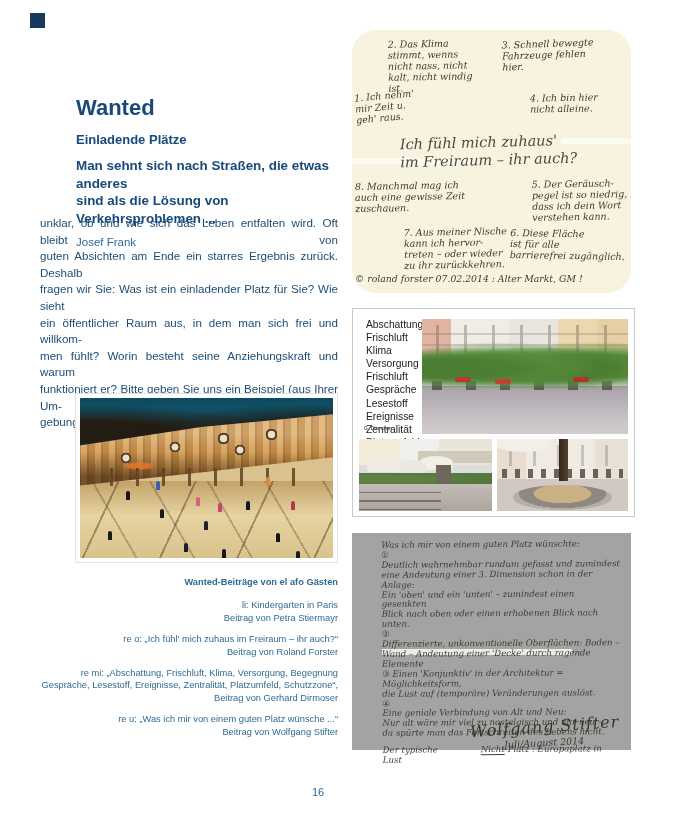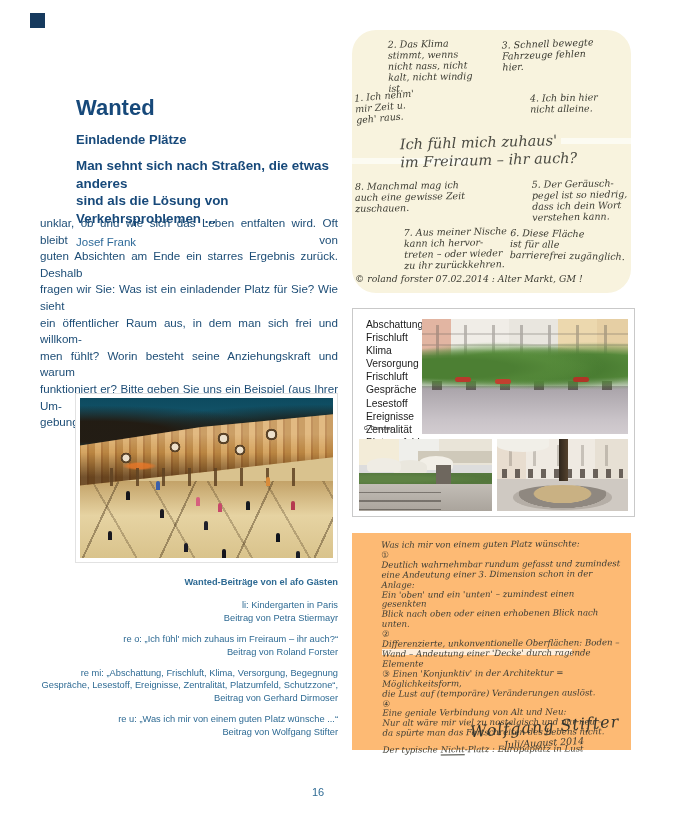--- a/index.html
+++ b/index.html
@@ -118,27 +118,27 @@
      background:repeating-linear-gradient(90deg,rgba(0,0,0,0) 0 12px,#6a6258 12px 15px,rgba(0,0,0,0) 15px 24px);}
   .cbr-umb{position:absolute;left:0;top:0;width:40%;height:18%;background:#f1efe8;border-radius:0 0 50% 50%;}
   .cbr-ground{position:absolute;left:0;top:55%;width:100%;height:45%;background:#cfc9c2;}
   .cbr-chairs{position:absolute;left:4%;top:42%;width:92%;height:12%;opacity:.8;
      background:repeating-linear-gradient(90deg,#4a413a 0 5px,rgba(0,0,0,0) 5px 13px);}
   .cbr-trunk{position:absolute;left:47%;top:0;width:7%;height:58%;
      background:linear-gradient(90deg,#2f261c,#54422e);}
   .cbr-bench{position:absolute;left:12%;bottom:2%;width:76%;height:34%;border-radius:50%;
      background:radial-gradient(ellipse at 50% 35%,#c9b183 0 40%,#8f8880 42% 62%,#b5aea6 63% 75%,#c4beb5 76%);}
   
-  .panel-bottom{position:absolute;left:352px;top:533px;width:279px;height:217px;background:#fdba74;}
+  .panel-bottom{position:absolute;left:352px;top:533px;width:279px;height:217px;background:#a3a3a3;}
   .letter-text{position:absolute;left:30px;top:7px;width:240px;
      font-family:"DejaVu Serif","DejaVu Sans",serif;font-style:italic;
      font-size:8.6px;line-height:9.9px;color:#3c3c34;transform:rotate(-.4deg);}
   .letter-line{min-height:9.9px;}
   .np-line{margin-top:7px;}
-  .np-underline{border-bottom:1px solid #3c3c34;}
+  .np-underline{border-bottom:1px solid #3c3c34;margin-left:40px;}
   .sig{position:absolute;left:118px;top:184px;font-family:"DejaVu Serif",serif;font-style:italic;
        font-size:16px;color:#35352d;transform:rotate(-4deg);letter-spacing:1px;}
   .sig-date{position:absolute;left:152px;top:204px;font-family:"DejaVu Serif",serif;font-style:italic;
        font-size:9.5px;color:#3c3c34;transform:rotate(-3deg);}
   .tape3{left:30px;top:116px;width:190px;background:rgba(253,251,246,.8);}
   
   .page-num{position:absolute;left:304px;top:786px;width:28px;text-align:center;
             font-size:11px;color:#2f6b94;}
 </style>
 </head>

